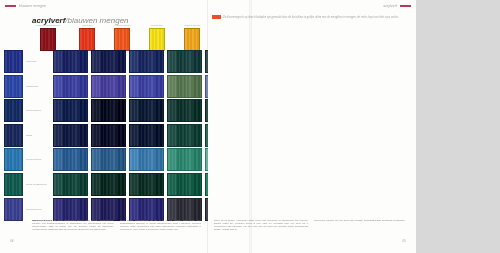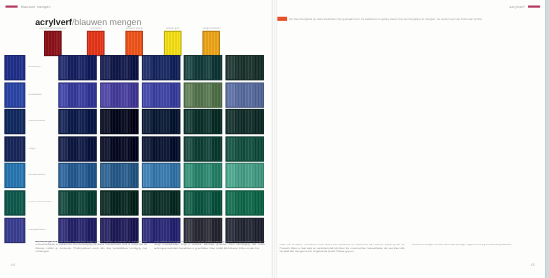--- a/index.html
+++ b/index.html
@@ -4,23 +4,24 @@
 <style>
   html,body{margin:0;padding:0;}
   body{
     width:500px;height:253px;
     background:#d8d8d8;
     font-family:"Liberation Sans", sans-serif;
     overflow:hidden;
   }
   .spread{
     position:relative;
-    width:496px;height:253px;
+    width:416px;height:253px;
     background:#0369a1;
     display:flex;
+    font-style:italic;
   }
   .page{
     position:relative;
     width:250px;height:253px;
     background:#fdfdfc;
     box-sizing:border-box;
   }
   .page.left{border-right:1px solid #ececec;}
 
   

